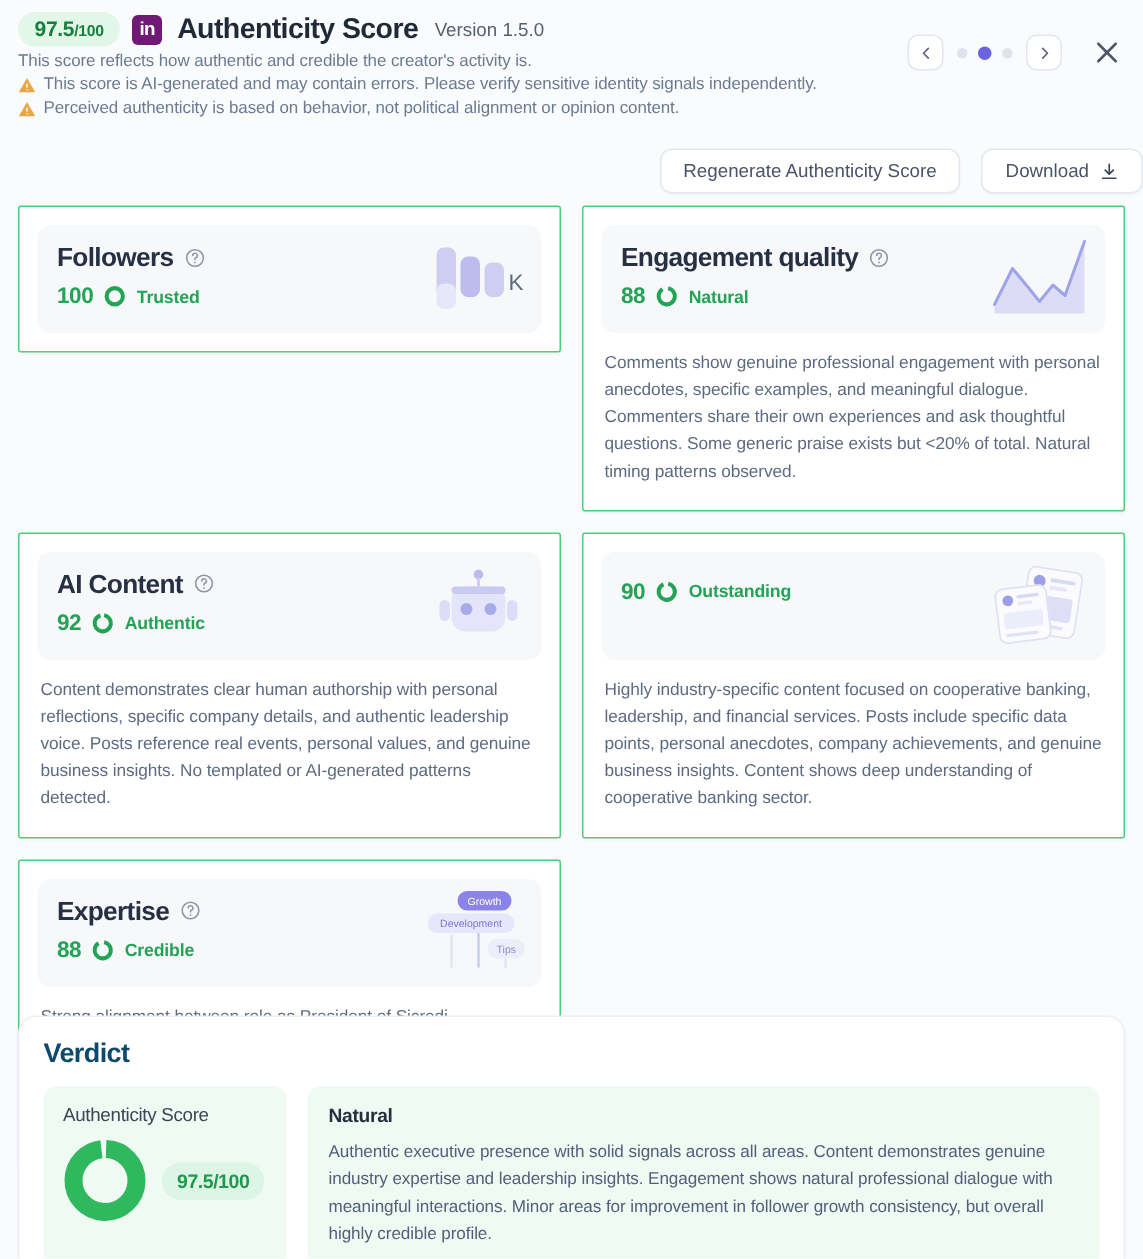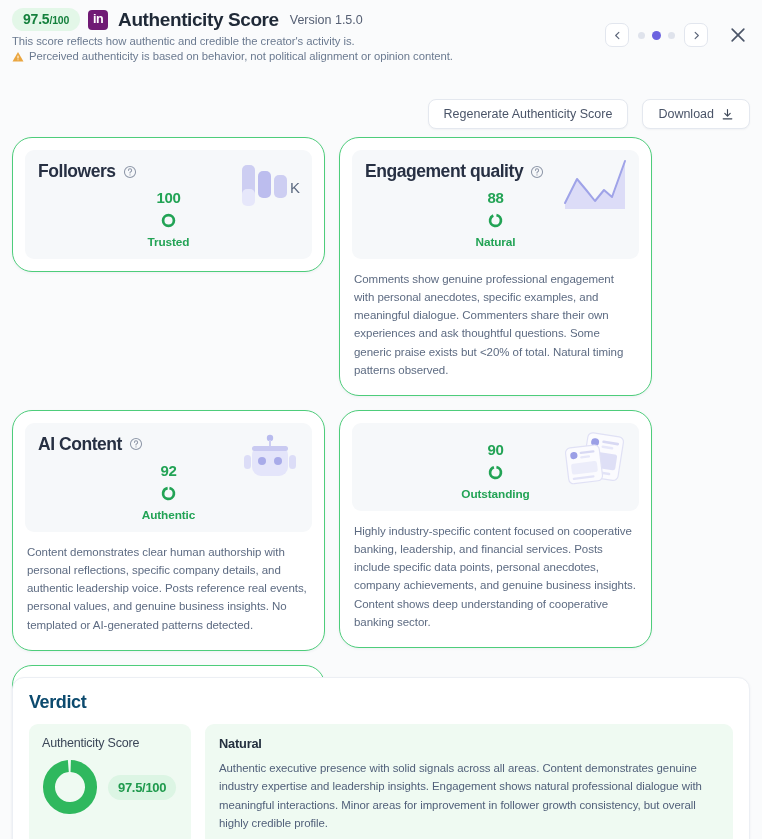--- a/index.html
+++ b/index.html
@@ -50,45 +50,45 @@
   .dots { display: flex; align-items: center; gap: 7px; }
   .dot { width: 7px; height: 7px; border-radius: 50%; background: #dfe3ec; cursor: pointer; }
   .dot.on { background: #6c63e0; width: 9px; height: 9px; }
   .close-x {
     position: absolute; top: 25px; right: 14px;
     width: 20px; height: 20px; cursor: pointer; color: #4b5568;
   }
 
   
   .actions {
-    position: absolute; top: 99px; right: 12px;
+    position: absolute; top: 99px; right: 0;
     display: flex; gap: 14px;
   }
   .btn {
     background: #fff; border: 1px solid #e4e8ef; border-radius: 8px;
     padding: 7px 15px; font-size: 12.5px; color: #4a5468;
     display: flex; align-items: center; gap: 7px; cursor: pointer;
     font-family: "Liberation Sans", sans-serif;
     box-shadow: 0 1px 2px rgba(20,30,60,.04);
   }
 
   
   .grid { position: absolute; left: 12px; top: 137px; width: 738px; }
   .row { display: flex; gap: 14px; margin-bottom: 14px; align-items: flex-start; }
   .card {
-    width: 313px; background: #fff; border: 1.3px solid #4ecd7b;
-    border-radius: 20px; padding: 12px; box-shadow: 0 1px 3px rgba(25,40,70,.05);
+    width: 362px; background: #fff; border: 1.3px solid #4ecd7b;
+    border-radius: 2px; padding: 12px; box-shadow: 0 1px 3px rgba(25,40,70,.05);
   }
   .card-head {
     background: #f6f8fa; border-radius: 9px; padding: 11px 13px 10px 13px;
     position: relative; min-height: 72px;
   }
   .card-title { font-size: 17.5px; font-weight: 700; color: #273043; letter-spacing: -0.45px; display: flex; align-items: center; gap: 7px; }
   .q-ico { color: #8e97a8; flex: 0 0 auto; }
-  .card-score { display: flex; align-items: center; gap: 7px; margin-top: 7px; flex-direction: column; }
+  .card-score { display: flex; align-items: center; gap: 7px; margin-top: 7px; }
   .score-num { font-size: 15px; font-weight: 700; color: #22a355; letter-spacing: -0.3px; }
   .score-label { font-size: 11.8px; font-weight: 700; color: #22a355; letter-spacing: -0.1px; }
   .head-ico { position: absolute; right: 10px; top: 7px; }
   .card-body { font-size: 11.5px; line-height: 1.58; color: #5d6b82; padding: 11px 2px 4px 2px; letter-spacing: -0.05px; }
 
   
   .verdict {
     position: absolute; left: 12px; top: 677px; width: 738px;
     background: #fff; border: 1px solid #eceff4; border-radius: 12px;
     padding: 14px 16px 16px 16px; box-shadow: 0 1px 3px rgba(25,40,70,.05);
@@ -119,20 +119,28 @@
     <div class="hdr-row1">
       <span class="score-pill"><span>97.5</span><span class="denom">/100</span></span>
       <span class="li-logo">
           <span>in</span>
         </span>
       <span class="app-title">Authenticity Score</span>
       <span class="app-version">Version 1.5.0</span>
     </div>
     <div class="hdr-sub">This score reflects how authentic and credible the creator's activity is.</div>
 
+    <div class="hdr-warn">
+      <svg class="warn-ico" width="12" height="12" viewBox="0 0 24 24">
+        <path d="M12 2 L23 21 H1 Z" fill="#eaa640"></path>
+        <rect x="11" y="9" width="2" height="6" rx="1" fill="#fff"></rect>
+        <rect x="11" y="16.5" width="2" height="2" rx="1" fill="#fff"></rect>
+      </svg>
+      <span>This score is AI-generated and may contain errors. Please verify sensitive identity signals independently.</span>
+    </div>
     <div class="hdr-warn">
       <svg class="warn-ico" width="12" height="12" viewBox="0 0 24 24">
         <path d="M12 2 L23 21 H1 Z" fill="#eaa640"></path>
         <rect x="11" y="9" width="2" height="6" rx="1" fill="#fff"></rect>
         <rect x="11" y="16.5" width="2" height="2" rx="1" fill="#fff"></rect>
       </svg>
       <span>Perceived authenticity is based on behavior, not political alignment or opinion content.</span>
     </div>
   </div>
 

